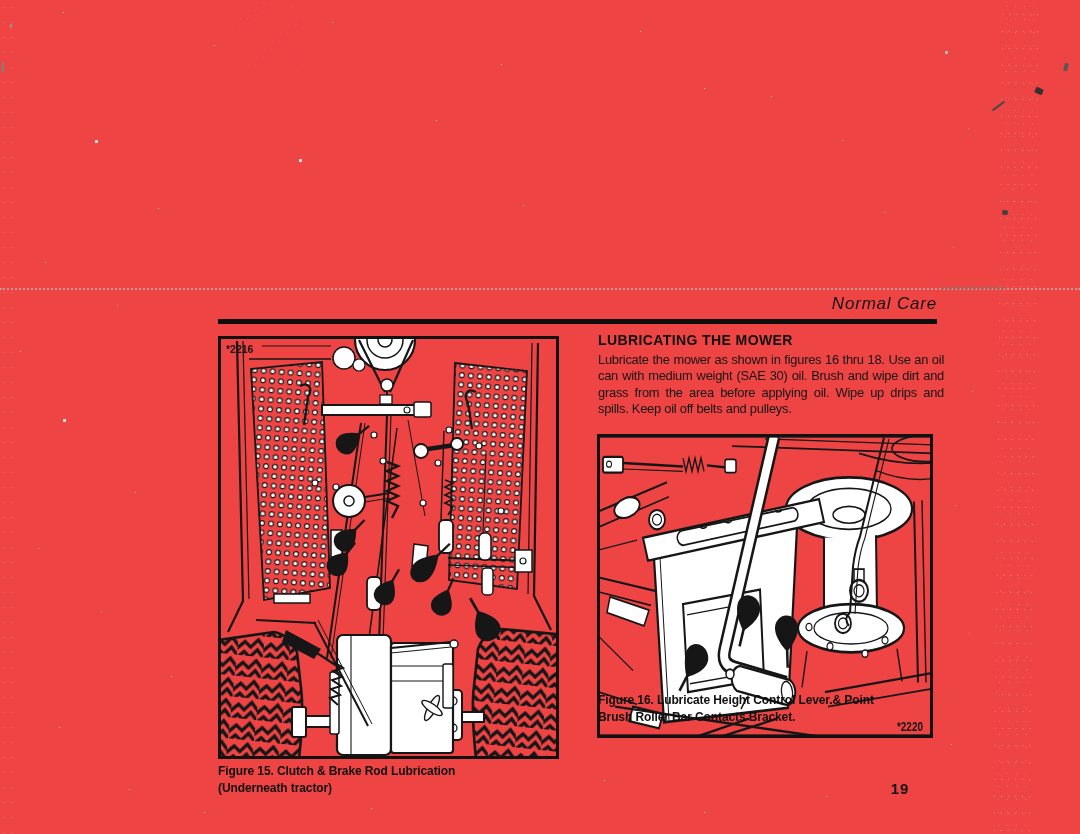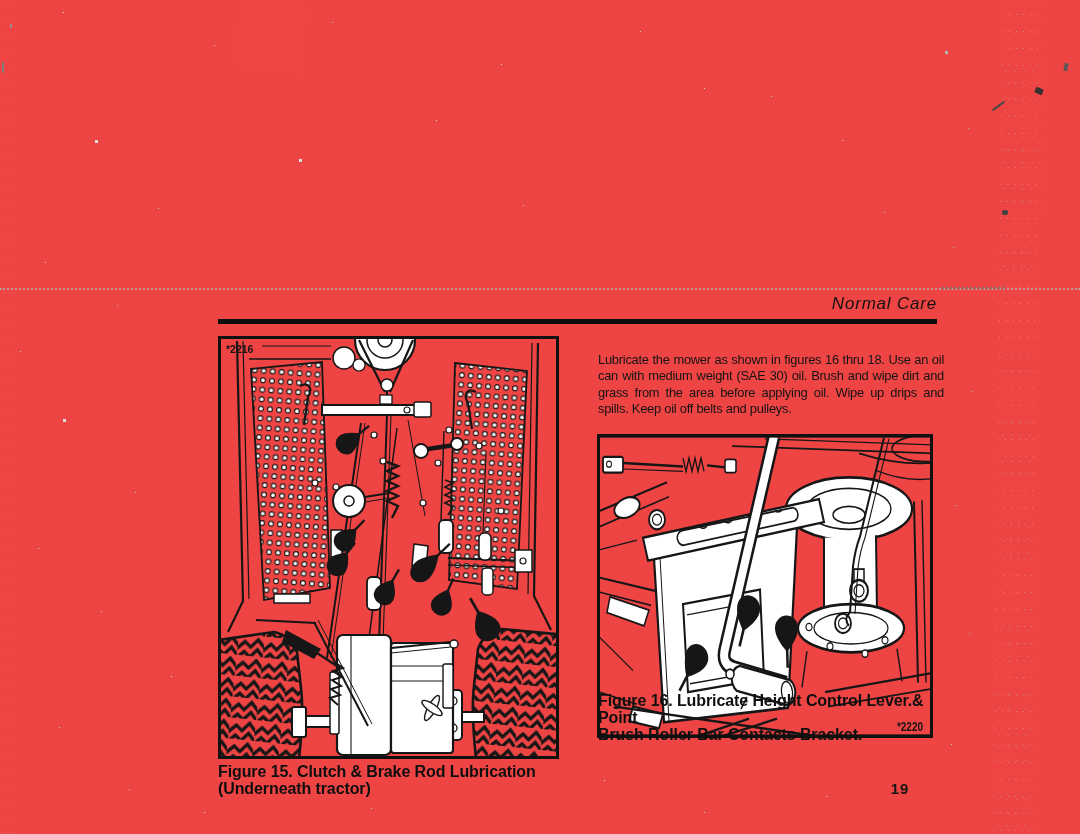--- a/index.html
+++ b/index.html
@@ -49,21 +49,21 @@
     border-top:2px dotted #77756f;}
   
   .running-head{position:absolute;left:218px;top:294px;width:719px;
     text-align:right;font-style:italic;font-size:17px;letter-spacing:.8px;color:#121212;}
   .rule{position:absolute;left:218px;top:319px;width:719px;height:5px;background:#0d0d0c;}
   .section-heading{position:absolute;left:598px;top:332px;width:345px;
     font-size:14px;font-weight:bold;letter-spacing:.4px;color:#101010;}
   .body-text{position:absolute;left:598px;top:352px;width:346px;
     font-size:12.9px;line-height:16.4px;letter-spacing:-0.25px;
     text-align:justify;color:#141414;}
-  .caption{position:absolute;font-weight:bold;font-size:16px;line-height:17px;
+  .caption{position:absolute;font-weight:bold;font-size:12px;line-height:17px;
     letter-spacing:-0.1px;color:#0f0f0f;}
   .caption-15{left:218px;top:763px;width:350px;}
   .caption-16{left:598px;top:692px;width:345px;}
   .page-number{position:absolute;left:880px;top:780px;width:40px;text-align:center;
     font-weight:bold;font-size:15px;letter-spacing:1px;color:#141414;}
   
   .figure-box{position:absolute;}
   .figure-15{left:218px;top:336px;width:341px;height:423px;}
   .figure-16{left:597px;top:434px;width:336px;height:304px;}
   .figure-box svg{display:block;width:100%;height:100%;}
@@ -224,20 +224,21 @@
 
       <rect x="1.5" y="1.5" width="338" height="420" fill="none" stroke="#111" stroke-width="3"></rect>
     </svg>
   </div>
 
   <div class="caption caption-15">
     <div>Figure 15. Clutch &amp; Brake Rod Lubrication</div>
     <div>(Underneath tractor)</div>
   </div>
 
+  <div class="section-heading">LUBRICATING THE MOWER</div>
   <div class="body-text">Lubricate the mower as shown in figures 16 thru 18. Use an oil can with medium weight (SAE 30) oil. Brush and wipe dirt and grass from the area before applying oil. Wipe up drips and spills. Keep oil off belts and pulleys.</div>
 
   <div class="figure-box figure-16">
     <svg viewBox="0 0 336 252" preserveAspectRatio="none">
       <defs>
         <g id="drop16">
           <line x1="0" y1="-18" x2="0" y2="-4" stroke="#161616" stroke-width="2.3"></line>
           <path d="M0,-6 C-7,1 -10.5,7 -10.5,12 A10.5,9.5 0 0 0 10.5,12 C10.5,7 7,1 0,-6 Z" fill="#161616"></path>
         </g>
       </defs>

